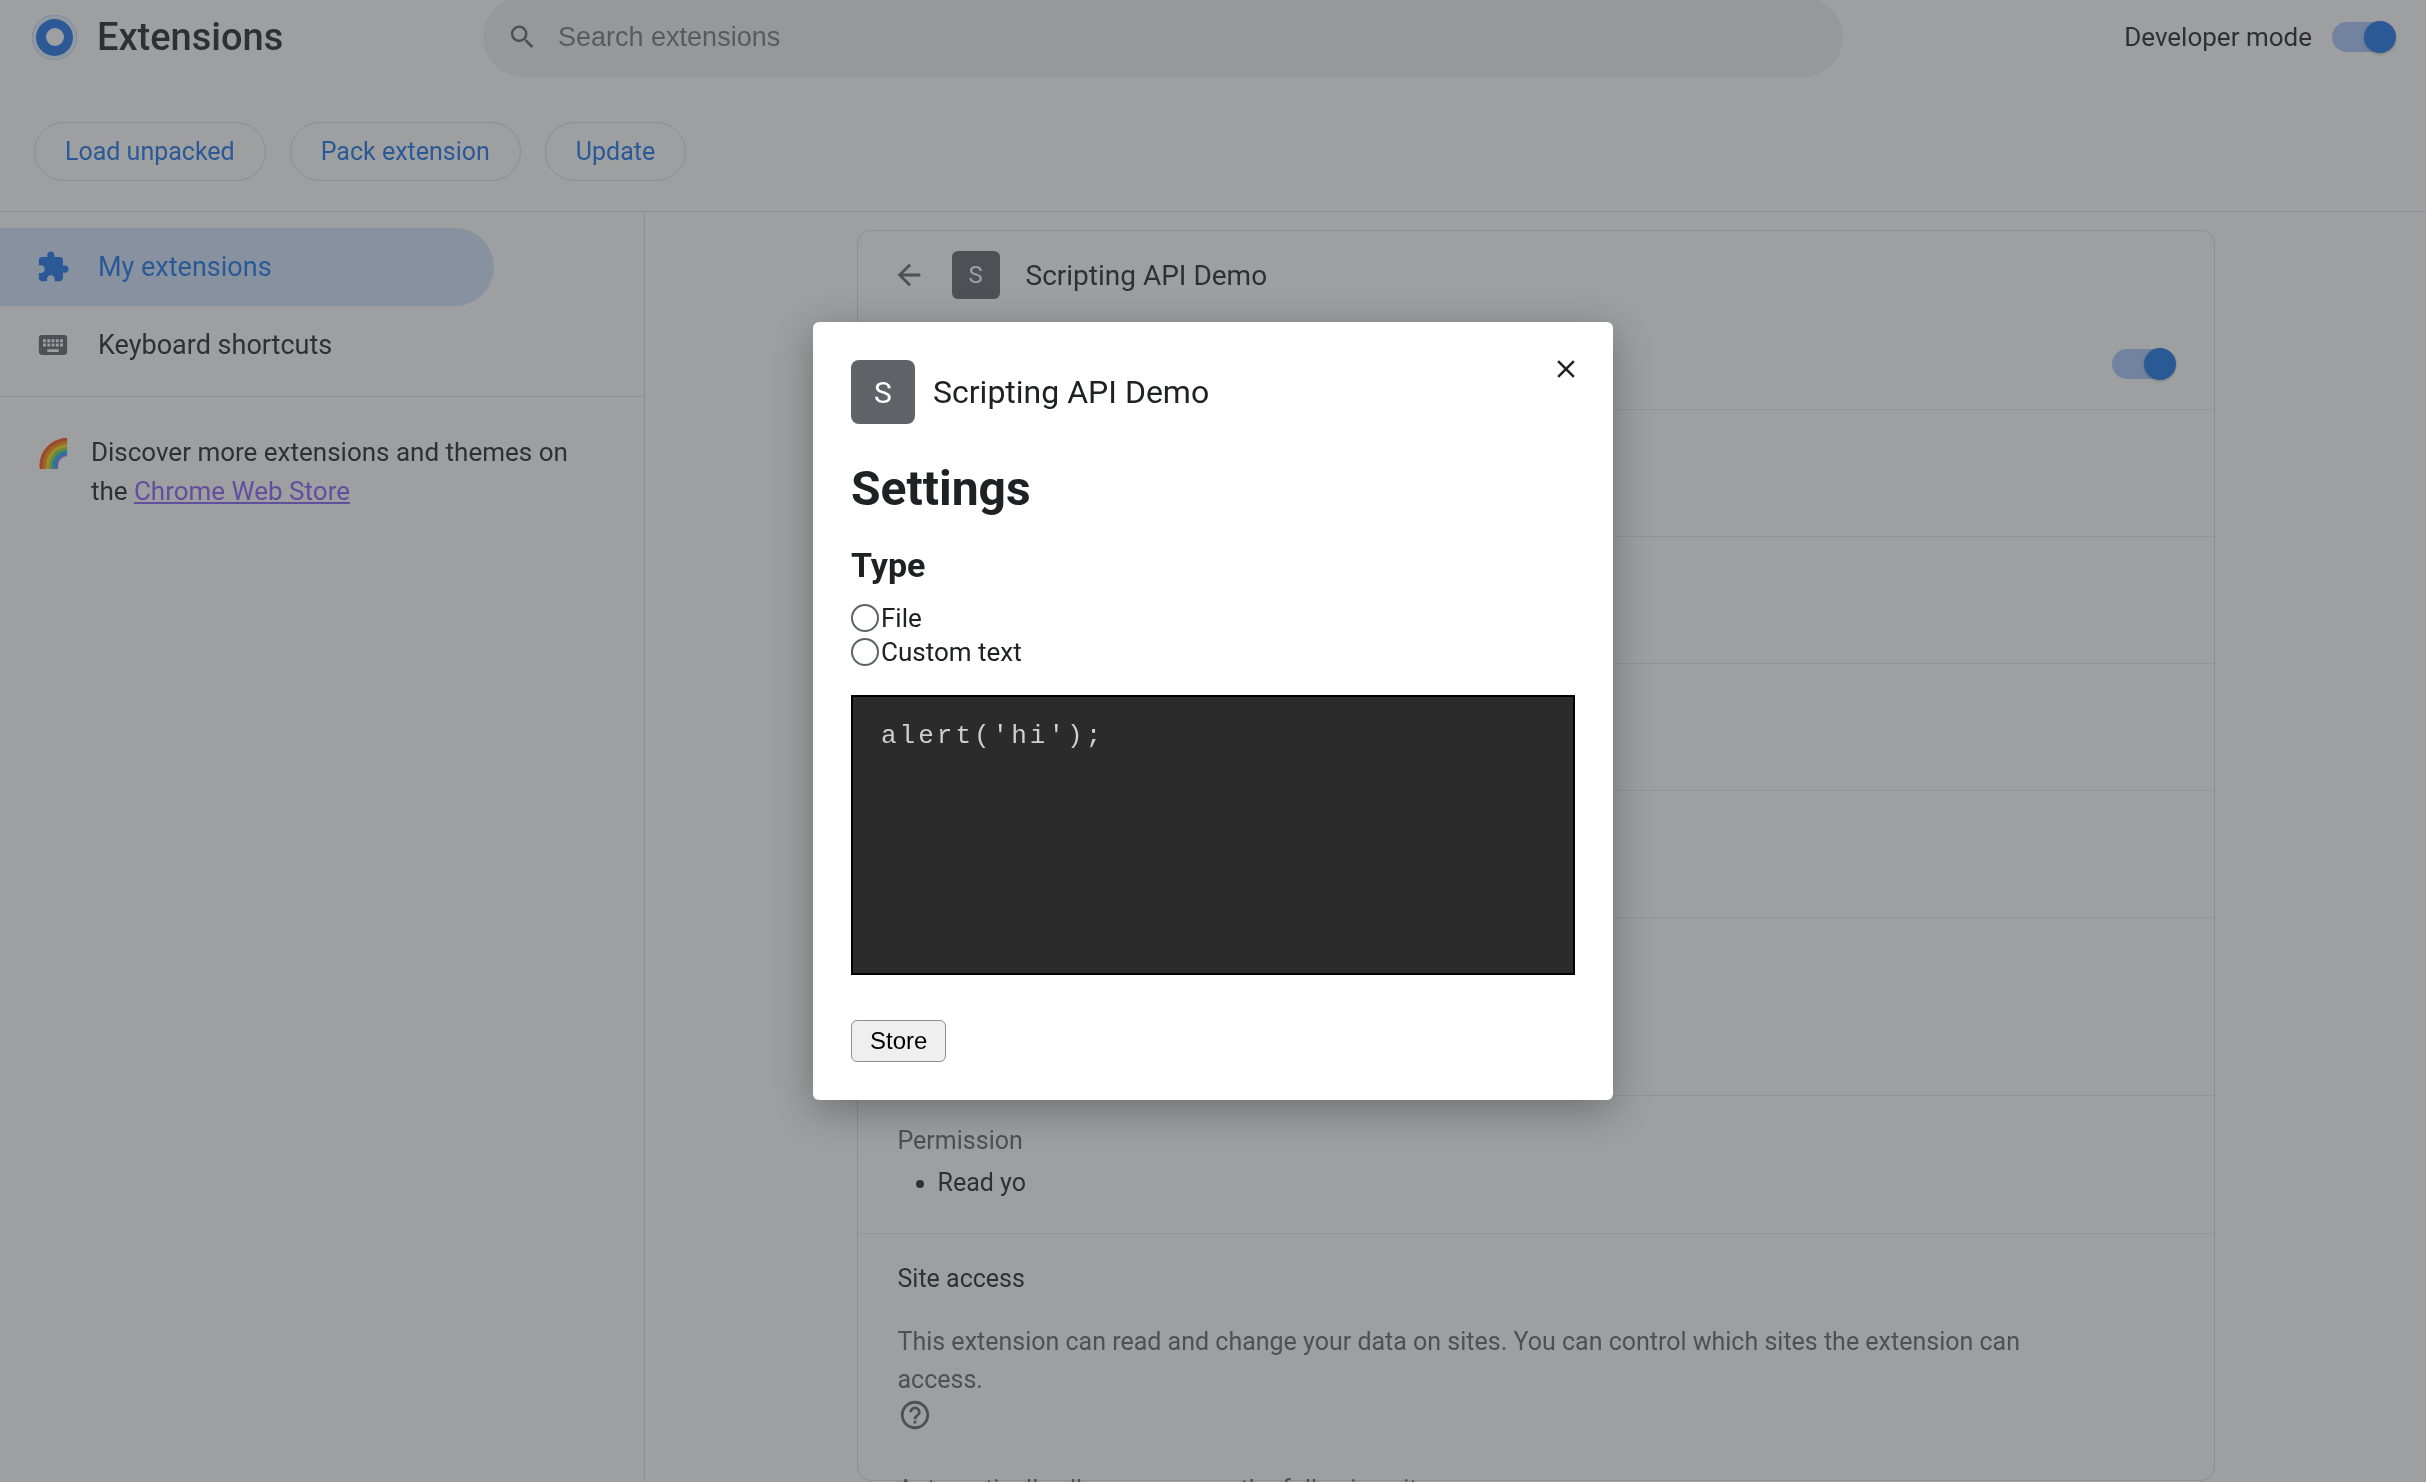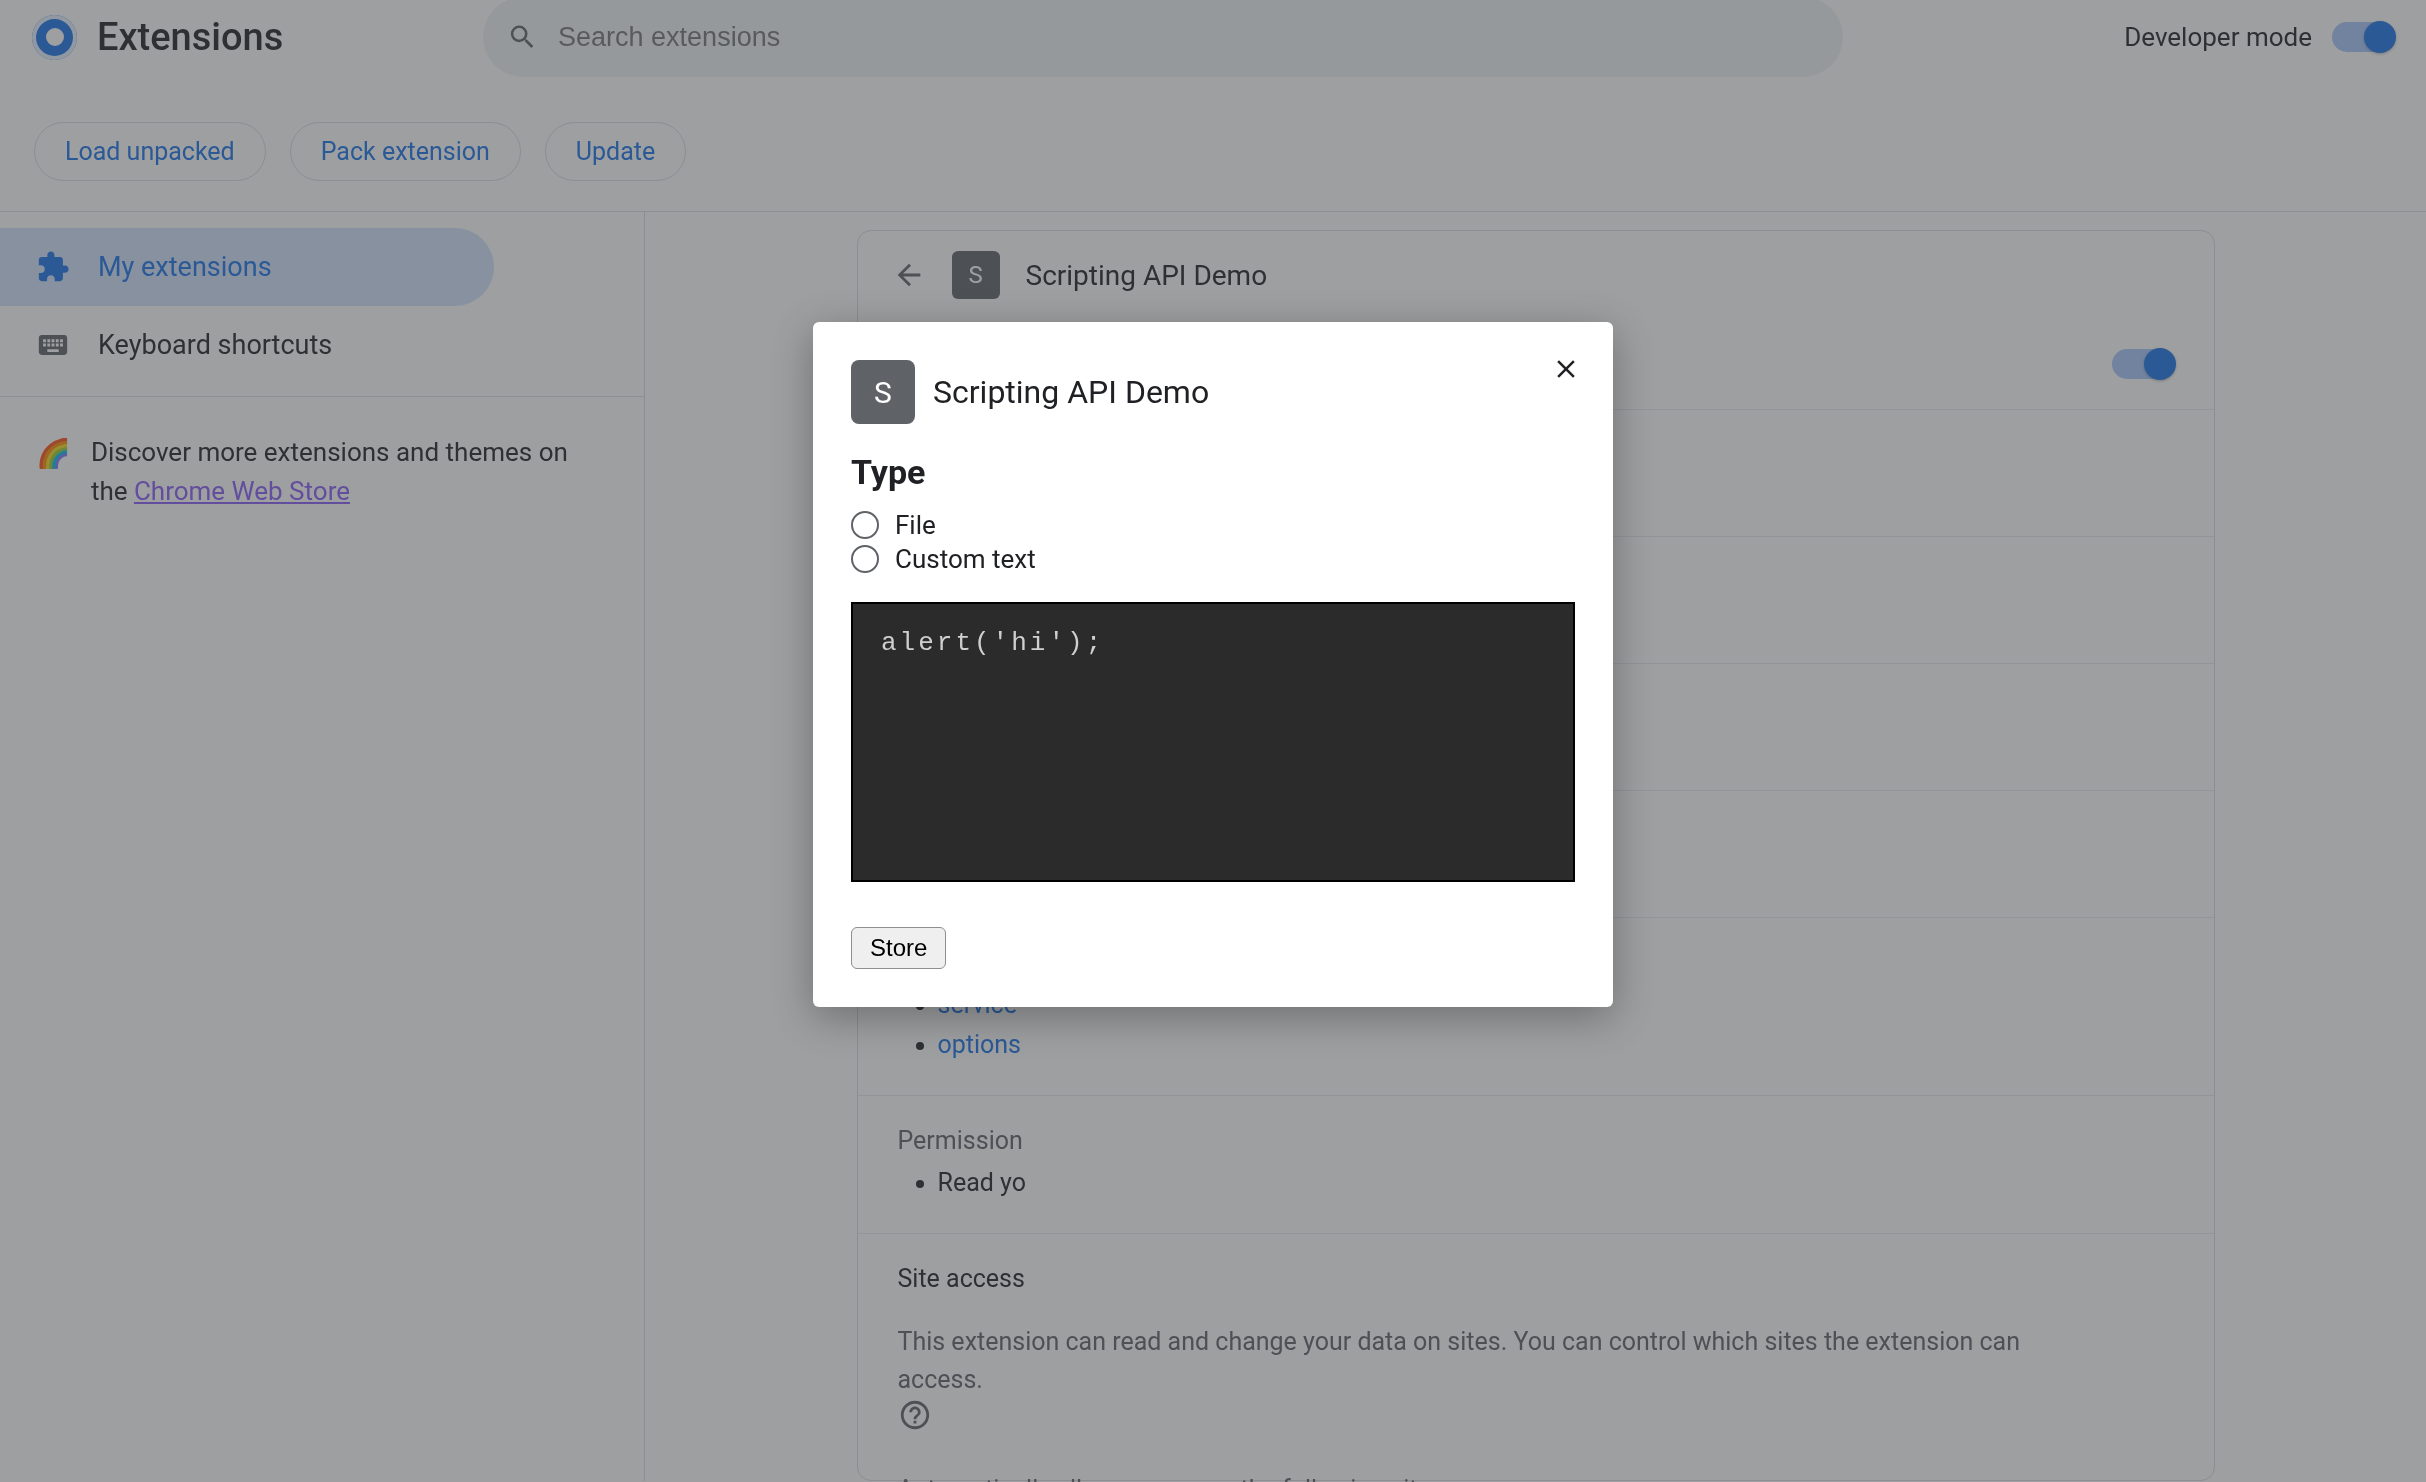--- a/index.html
+++ b/index.html
@@ -231,21 +231,21 @@
   color: #fff;
   font-size: 30px;
 }
 .modal-title { font-size: 32px; color: #202124; }
 .modal h1 { font-size: 48px; font-weight: 700; margin-top: 36px; }
 .modal h2 { font-size: 34px; font-weight: 700; margin-top: 28px; }
 .radio-group { margin-top: 18px; }
 .radio-row {
   display: flex;
   align-items: center;
-  gap: 16px;
+  gap: 2px;
   font-size: 26px;
   color: #202124;
   margin-bottom: 4px;
 }
 .radio-circle {
   width: 28px; height: 28px;
   border: 2px solid #5f6368;
   border-radius: 50%;
   display: inline-block;
 }
@@ -396,20 +396,21 @@
     <div class="modal">
       <button class="modal-close">
         <svg viewBox="0 0 24 24" width="30" height="30">
             <path d="M19 6.41L17.59 5 12 10.59 6.41 5 5 6.41 10.59 12 5 17.59 6.41 19 12 13.41 17.59 19 19 17.59 13.41 12 19 6.41z"></path>
           </svg>
       </button>
       <div class="modal-header">
         <div class="modal-icon">S</div>
         <div class="modal-title">Scripting API Demo</div>
       </div>
+      <h1>Settings</h1>
       <h2>Type</h2>
       <div class="radio-group">
         <label class="radio-row">
           <span class="radio-circle"></span>
           <span>File</span>
         </label>
         <label class="radio-row">
           <span class="radio-circle"></span>
           <span>Custom text</span>
         </label>

